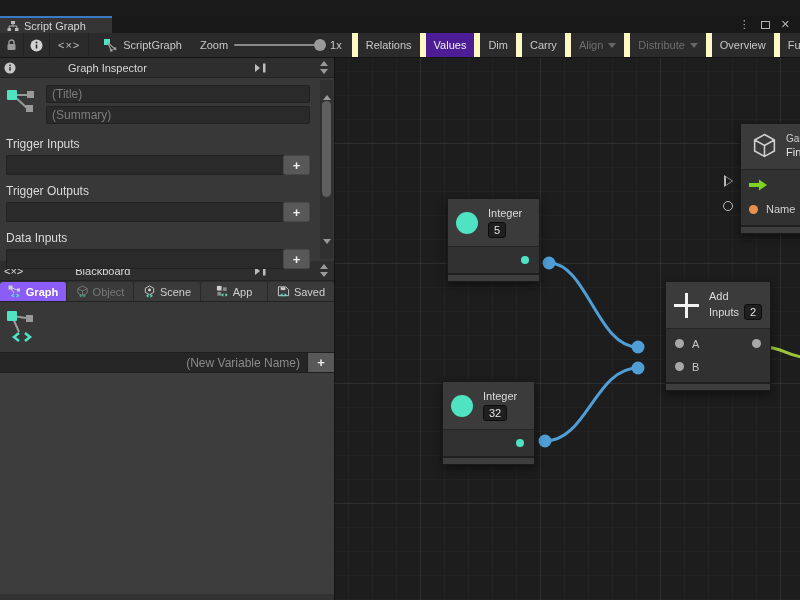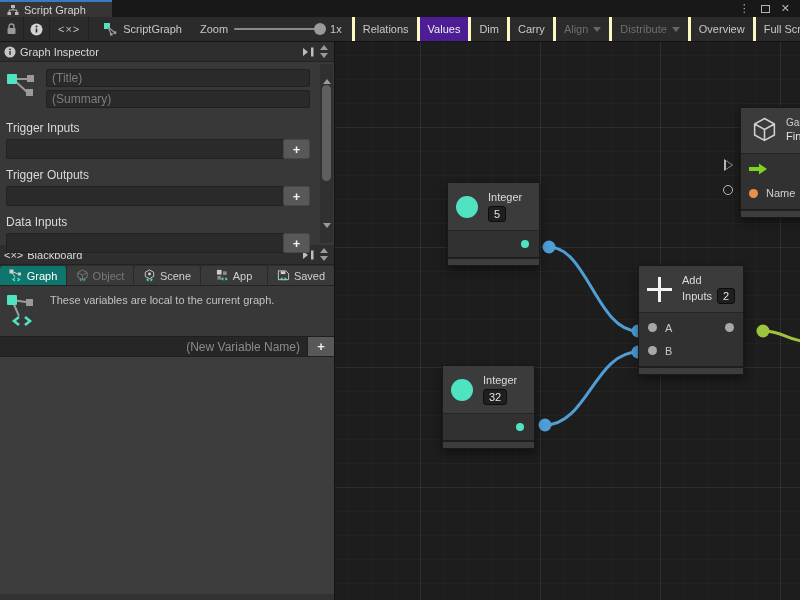--- a/index.html
+++ b/index.html
@@ -1,48 +1,48 @@
 <!DOCTYPE html>
 <html><head>
 <meta charset="utf-8">
 <style>
   * { margin:0; padding:0; box-sizing:border-box; }
   html,body { width:800px; height:600px; overflow:hidden; }
   body { font-family:"Liberation Sans","DejaVu Sans",sans-serif; background:#1b1b1b; color:#c8c8c8; font-size:11px; -webkit-font-smoothing:antialiased; }
   .window { width:800px; height:600px; display:flex; flex-direction:column; background:#1b1b1b; }
 
   
-  .titlebar { height:17px; background:#181818; display:flex; align-items:stretch; flex:0 0 auto; }
+  .titlebar { height:17px; background:#181818; display:flex; align-items:stretch; flex:0 0 auto;margin-top:16px; }
   .tab { width:112px; background:#353535; border-top:2px solid #3b79c2; display:flex; align-items:center; gap:5px; padding-left:7px; color:#d4d4d4; font-size:11px; }
   .win-controls { margin-left:auto; display:flex; align-items:center; gap:11px; padding-right:10px; color:#b4b4b4; }
   .kebab { font-size:11px; letter-spacing:0; }
   .maxbox { width:9px; height:8px; border:1.5px solid #b4b4b4; }
   .closex { font-size:11px; }
 
   
   .toolbar { height:25px; background:#2b2b2b; border-bottom:1px solid #141414; display:flex; align-items:stretch; flex:0 0 auto; color:#c8c8c8; }
   .tb-btn { display:flex; align-items:center; justify-content:center; padding:0 8px; border-right:1px solid #222; cursor:default; white-space:nowrap; }
   .tb-btn.icon-btn { padding:0 6px; }
   .tb-btn.code-btn { width:70px; color:#bdbdbd; letter-spacing:1px; }
   .tb-label-group { display:flex; align-items:center; gap:6px; padding:0 10px 0 14px; }
   .zoom-group { display:flex; align-items:center; gap:6px; padding:0 8px; }
   .zoom-track { position:relative; width:90px; height:2px; background:#8a8a8a; border-radius:1px; }
   .zoom-handle { position:absolute; top:50%; left:80px; width:12px; height:12px; border-radius:50%; background:#9a9a9a; transform:translateY(-50%); }
   .tb-right { display:flex; align-items:stretch; margin-left:2px; }
-  .tb-right .tb-btn { border-left:3px solid #fef9c3; border-right:none; }
+  .tb-right .tb-btn { border-left:6px solid #fef9c3; border-right:none; }
   .tb-btn.active { background:#4c1d95; color:#efefef; }
   .tb-btn.disabled { color:#6e6e6e; }
   .caret { width:0; height:0; border-left:4px solid transparent; border-right:4px solid transparent; border-top:5px solid #8a8a8a; margin-left:5px; }
   .disabled .caret { border-top-color:#666; }
 
   
   .main { flex:1; display:flex; min-height:0; }
   .left-panel { width:335px; flex:0 0 auto; background:#383838; border-right:1px solid #141414; display:flex; flex-direction:column; }
 
-  .panel-header { height:20px; background:#2e2e2e; border-bottom:1px solid #232323; display:flex; align-items:center; padding:0 4px; color:#d8d8d8; flex:0 0 auto; }
+  .panel-header { height:20px; background:#2e2e2e; border-bottom:1px solid #232323; display:flex; align-items:center; padding:0 4px; color:#d8d8d8; flex:0 0 auto;gap:48px; }
   .panel-header .ph-title { margin-left:4px; }
   .ph-spacer { flex:1; }
   .mini-arrows { width:15px; display:flex; flex-direction:column; align-items:center; gap:3px; padding-left:3px; }
   .tri-up { width:0; height:0; border-left:4px solid transparent; border-right:4px solid transparent; border-bottom:5px solid #9a9a9a; }
   .tri-down { width:0; height:0; border-left:4px solid transparent; border-right:4px solid transparent; border-top:5px solid #9a9a9a; }
 
   .inspector-body { position:relative; flex:0 0 auto; height:183px; padding-right:18px; }
   .vscroll { position:absolute; right:1px; top:2px; bottom:2px; width:13px; background:#303030; border-radius:2px; display:flex; flex-direction:column; align-items:center; }
   .vscroll .thumb { width:9px; flex:0 0 auto; height:96px; background:#5f5f5f; border-radius:5px; margin-top:3px; }
   .vscroll .sp { flex:1; }
@@ -53,21 +53,21 @@
   .insp-input { height:18px; background:#2a2a2a; border:1px solid #212121; border-radius:2px; color:#0ea5e9; font-size:12px; padding:0 5px; width:100%; outline:none; }
   .insp-input::placeholder { color:#7d7d7d; opacity:1; }
 
   .sec-label { padding:7px 6px 3px 6px; color:#dadada; font-size:12px; }
   .list-row { margin:1px 6px 2px 6px; height:20px; background:#2a2a2a; border:1px solid #222; border-radius:2px; position:relative; }
   .plus-btn { position:absolute; right:-1px; top:-1px; bottom:-1px; width:27px; background:#585858; border:1px solid #474747; border-radius:2px; color:#f0f0f0; display:flex; align-items:center; justify-content:center; font-size:13px; font-weight:bold; }
 
   .bb-tabs { height:21px; background:#2e2e2e; display:flex; border-bottom:1px solid #232323; flex:0 0 auto; }
   .bb-tab { flex:1; display:flex; align-items:center; justify-content:center; gap:4px; color:#cfcfcf; background:#3a3a3a; border-right:1px solid #292929; border-radius:3px 3px 0 0; margin-top:1px; font-size:11px; }
   .bb-tab:last-child { border-right:none; }
-  .bb-tab.active { background:#0f766e; color:#ffffff; }
+  .bb-tab.active { background:#8b5cf6; color:#ffffff;font-weight:bold; }
   .bb-tab.disabled { color:#787878;justify-content:center; }
 
   .variables-block { display:flex; gap:12px; padding:8px 8px 8px 6px; align-items:flex-start; background:#383838; flex:0 0 auto; }
   .vars-title { color:#e4e4e4; font-size:12px; margin-bottom:3px; }
   .vars-desc { color:#c2c2c2; font-size:11px; }
 
   .newvar-row { height:21px; background:#262626; border-top:1px solid #1f1f1f; border-bottom:1px solid #1f1f1f; display:flex; align-items:center; flex:0 0 auto; }
   .newvar-input { flex:1; background:transparent; border:none; outline:none; color:#22c55e; font-size:12px; text-align:right; padding-right:7px; }
   .newvar-input::placeholder { color:#8a8a8a; opacity:1; }
   .newvar-plus { width:27px; align-self:stretch; background:#585858; border-left:1px solid #1f1f1f; color:#f0f0f0; display:flex; align-items:center; justify-content:center; font-size:13px; font-weight:bold; }
@@ -342,21 +342,20 @@
       <div class="variables-block">
         <span>
           <svg width="32" height="34" viewBox="0 0 32 34">
               <path d="M6 6l14 2M6 6l7 16" stroke="#9a9a9a" stroke-width="2" fill="none"></path>
               <rect x="1" y="1" width="10" height="10" rx="1" fill="#50e3c2"></rect>
               <rect x="20" y="5" width="7" height="7" fill="#9a9a9a"></rect>
               <path d="M13 23l-5 4 5 4M19 23l5 4-5 4" stroke="#50e3c2" stroke-width="2.6" fill="none"></path>
             </svg>
         </span>
         <div>
-          <div class="vars-desc">These variables are local to the current graph.</div>
         </div>
       </div>
 
       <div class="newvar-row">
         <input class="newvar-input" placeholder="(New Variable Name)" style="">
         <div class="newvar-plus">+</div>
       </div>
 
       <div class="panel-rest"></div>
     </div>
@@ -395,21 +394,21 @@
             <div class="node-title">Integer</div>
             <span class="val-field">32</span>
           </div>
         </div>
         <div class="port-section int-portrow">
           <div class="teal-dot"></div>
         </div>
         <div class="node-footer"></div>
       </div>
 
-      <div class="node add-node" style="left:303px; top:223px;">
+      <div class="node add-node" style="left:330px; top:223px;">
         <div class="node-header">
           <div class="add-plus"></div>
           <div class="add-hdr-col">
             <div class="node-title">Add</div>
             <div class="inputs-line">
               <span class="node-title">Inputs</span>
               <span class="val-field" style="margin-top:0;">2</span>
             </div>
           </div>
         </div>

